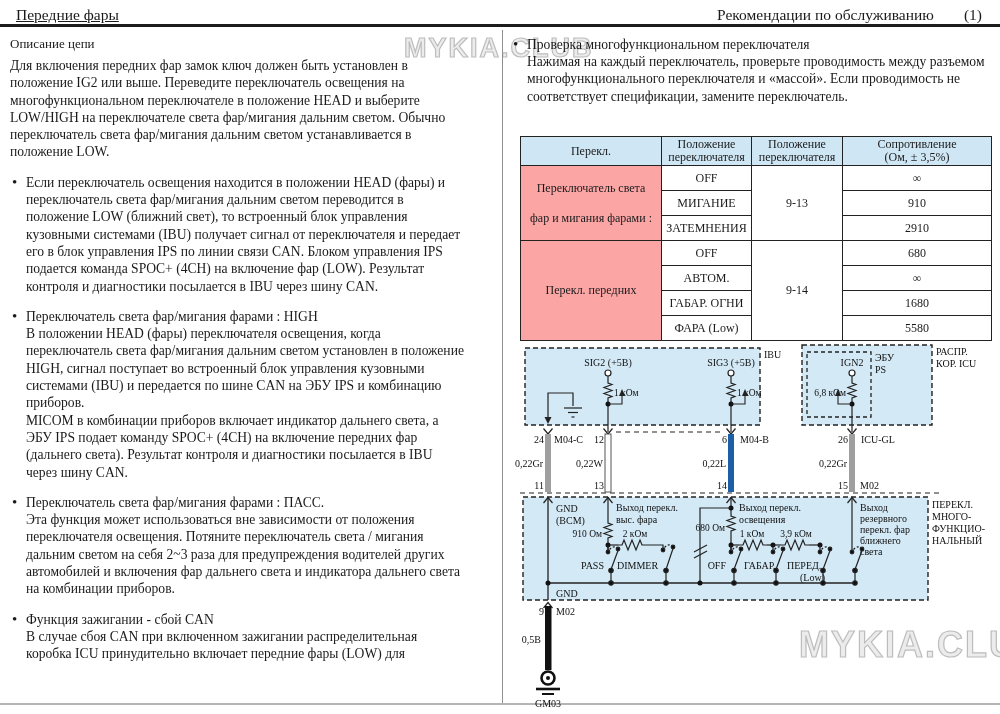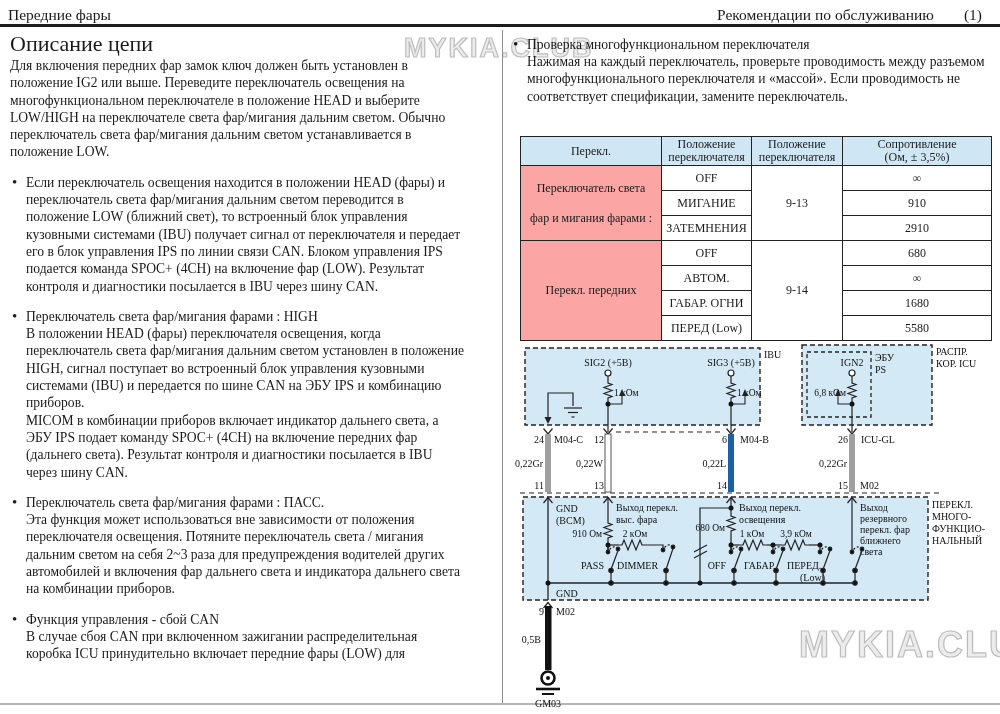--- a/index.html
+++ b/index.html
@@ -2,27 +2,27 @@
 <html><head>
 <meta charset="utf-8">
 <style>
   html,body{margin:0;padding:0;background:#fff;}
   #page{position:relative;width:1000px;height:714px;background:#fff;overflow:hidden;
         font-family:"Liberation Serif",serif;color:#1a1a1a;}
   .preline{white-space:pre-line;}
   
   #hdr{position:absolute;left:0;top:0;width:1000px;height:24px;border-bottom:3px solid #1c1c1c;
        display:flex;align-items:flex-end;font-size:15.5px;z-index:2;}
-  #hdr .l{margin-left:8px;}
+  #hdr .l{margin-left:16px;text-decoration:underline;}
   #hdr .sp{flex:1;}
   #hdr .r{margin-right:30px;}
   #hdr .pg{margin-right:18px;}
   
   #leftcol{position:absolute;left:10px;top:34px;width:456px;font-size:13.6px;line-height:17.3px;z-index:1;}
-  #leftcol h3{font-size:22px;font-weight:normal;margin:0 0 3px 0;line-height:20px;}
+  #leftcol h3{font-size:13px;font-weight:normal;margin:0 0 3px 0;line-height:20px;}
   .bullet{position:relative;padding-left:16px;margin-top:13px;}
   .bullet::before{content:"\2022";position:absolute;left:2px;top:0;font-size:15px;}
   #rightTxt{position:absolute;left:511px;top:36px;width:476px;font-size:13.6px;line-height:17.2px;z-index:1;}
   .divider{position:absolute;left:502px;top:30px;width:1px;height:673px;background:#8f8f8f;z-index:1;}
   .botline{position:absolute;left:0;top:703px;width:1000px;height:2px;background:#b5b5b5;z-index:1;}
   
   #spec{position:absolute;left:520px;top:136px;border-collapse:collapse;table-layout:fixed;z-index:2;
         font-size:12px;text-align:center;}
   #spec td,#spec th{border:1px solid #222;padding:0 2px;font-weight:normal;}
   #spec th{height:28px;background:#cfe7f5;line-height:13px;}
@@ -65,21 +65,21 @@
     <div class="bullet">
       <div>Переключатель света фар/мигания фарами : HIGH</div>
       <div class="preline">В положении HEAD (фары) переключателя освещения, когда переключатель света фар/мигания дальним светом установлен в положение HIGH, сигнал поступает во встроенный блок управления кузовными системами (IBU) и передается по шине CAN на ЭБУ IPS и комбинацию приборов.
 MICOM в комбинации приборов включает индикатор дальнего света, а ЭБУ IPS подает команду SPOC+ (4CH) на включение передних фар (дальнего света). Результат контроля и диагностики посылается в IBU через шину CAN.</div>
     </div>
     <div class="bullet">
       <div>Переключатель света фар/мигания фарами : ПАСС.</div>
       <div class="preline">Эта функция может использоваться вне зависимости от положения переключателя освещения. Потяните переключатель света / мигания дальним светом на себя 2~3 раза для предупреждения водителей других автомобилей и включения фар дальнего света и индикатора дальнего света на комбинации приборов.</div>
     </div>
     <div class="bullet">
-      <div>Функция управления - сбой CAN</div>
+      <div>Функция зажигании - сбой CAN</div>
       <div class="preline">В случае сбоя CAN при включенном зажигании распределительная коробка ICU принудительно включает передние фары (LOW) для</div>
     </div>
   </div>
 
   <div id="rightTxt">
     <div class="bullet" style="margin-top:0">
       <div>Проверка многофункциональном переключателя</div>
       <div class="preline">Нажимая на каждый переключатель, проверьте проводимость между разъемом многофункционального переключателя и «массой». Если проводимость не соответствует спецификации, замените переключатель.</div>
     </div>
   </div>
@@ -124,21 +124,21 @@
     </tr>
     <tr>
       <td>АВТОМ.</td>
       <td>∞</td>
     </tr>
     <tr>
       <td>ГАБАР. ОГНИ</td>
       <td>1680</td>
     </tr>
     <tr>
-      <td>ПЕРЕД (Low)</td>
+      <td>ФАРА (Low)</td>
       <td>5580</td>
     </tr>
   </tbody>
     </table>
 
   <svg id="diag" width="487" height="372" viewBox="0 0 487 372">
     <defs>
       <path id="rv" d="M0,0 v3 l4,1.5 l-8,3 l8,3 l-8,3 l8,3 l-4,1.5 v3" fill="none" stroke="#222" stroke-width="1.2"></path>
       <path id="rh" d="M0,0 h4 l2,-5 l4,10 l4,-10 l4,10 l4,-10 l2,5 h4" fill="none" stroke="#222" stroke-width="1.2"></path>
     </defs>

